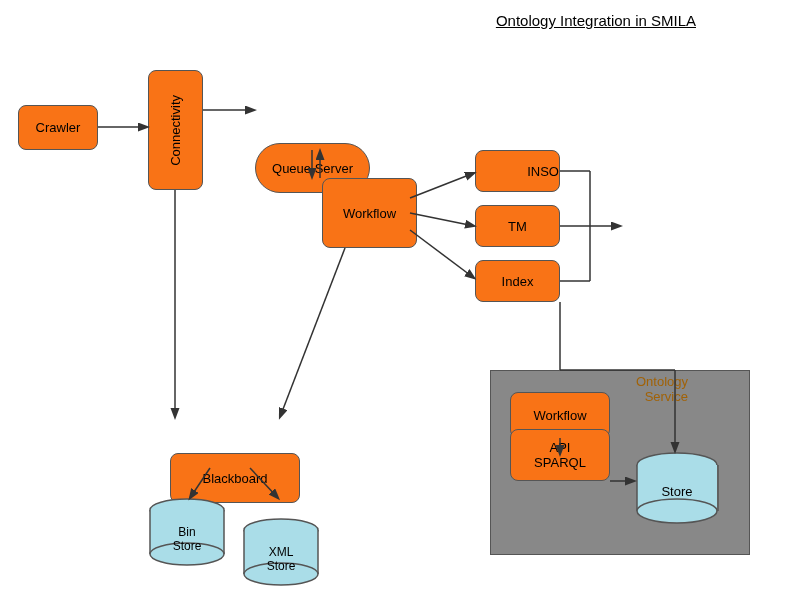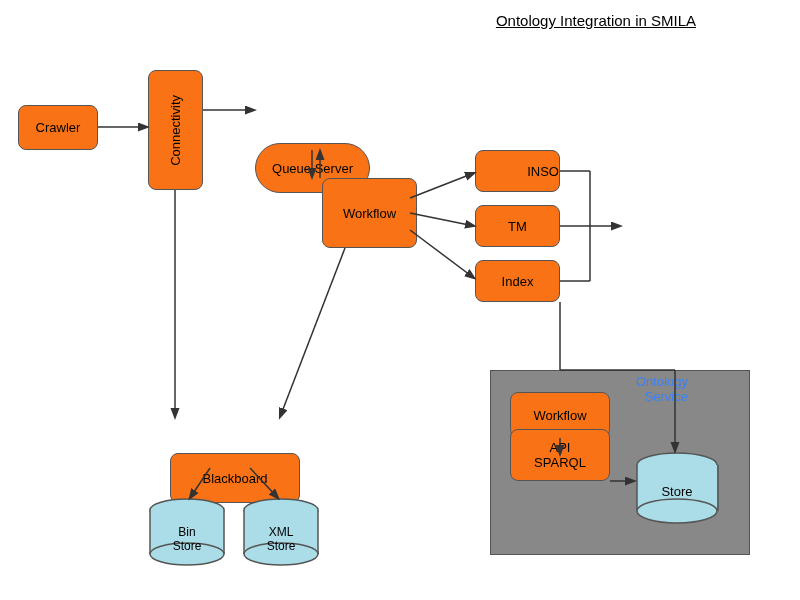--- a/index.html
+++ b/index.html
@@ -71,21 +71,21 @@
     }
   </style>
 </head>
 <body>
 
 <div class="diagram-container">
 
   <div class="title">Ontology Integration in SMILA</div>
 
   <div class="ontology-service"></div>
-  <div style="position:absolute; top:374px; right:28px; color:#3b82f6; font-size:13px; text-align:right;">Ontology<br>Service</div>
+  <div style="position:absolute; top:374px; right:28px; color:#a16207; font-size:13px; text-align:right;">Ontology<br>Service</div>
 
   <div class="box" style="left:18px;top:105px;width:80px;height:45px;">
     <span>Crawler</span>
   </div>
 
   <div class="box" style="left:148px;top:70px;width:55px;height:120px;">
     <span class="box-vertical">Connectivity</span>
   </div>
 
   <div class="box" style="left:255px;top:100px;width:115px;height:50px;border-radius:25px;margin-top:43px;">
@@ -117,21 +117,21 @@
       <ellipse cx="39" cy="12" rx="37" ry="11" fill="#aadde8" stroke="#555" stroke-width="1.5"></ellipse>
       <rect x="2" y="12" width="74" height="44" fill="#aadde8" stroke="none"></rect>
       <line x1="2" y1="12" x2="2" y2="56" stroke="#555" stroke-width="1.5"></line>
       <line x1="76" y1="12" x2="76" y2="56" stroke="#555" stroke-width="1.5"></line>
       <ellipse cx="39" cy="56" rx="37" ry="11" fill="#aadde8" stroke="#555" stroke-width="1.5"></ellipse>
       <text x="39" y="38" text-anchor="middle" font-size="12" fill="#000">Bin</text>
       <text x="39" y="52" text-anchor="middle" font-size="12" fill="#000">Store</text>
     </svg>
   </div>
 
-  <div style="position:absolute;left:242px;top:498px;width:78px;height:68px;text-decoration:underline;">
+  <div style="position:absolute;left:242px;top:518px;width:78px;height:68px;text-decoration:underline;">
     <svg width="78" height="68" viewBox="0 0 78 68">
       <ellipse cx="39" cy="12" rx="37" ry="11" fill="#aadde8" stroke="#555" stroke-width="1.5"></ellipse>
       <rect x="2" y="12" width="74" height="44" fill="#aadde8" stroke="none"></rect>
       <line x1="2" y1="12" x2="2" y2="56" stroke="#555" stroke-width="1.5"></line>
       <line x1="76" y1="12" x2="76" y2="56" stroke="#555" stroke-width="1.5"></line>
       <ellipse cx="39" cy="56" rx="37" ry="11" fill="#aadde8" stroke="#555" stroke-width="1.5"></ellipse>
       <text x="39" y="38" text-anchor="middle" font-size="12" fill="#000">XML</text>
       <text x="39" y="52" text-anchor="middle" font-size="12" fill="#000">Store</text>
     </svg>
   </div>

